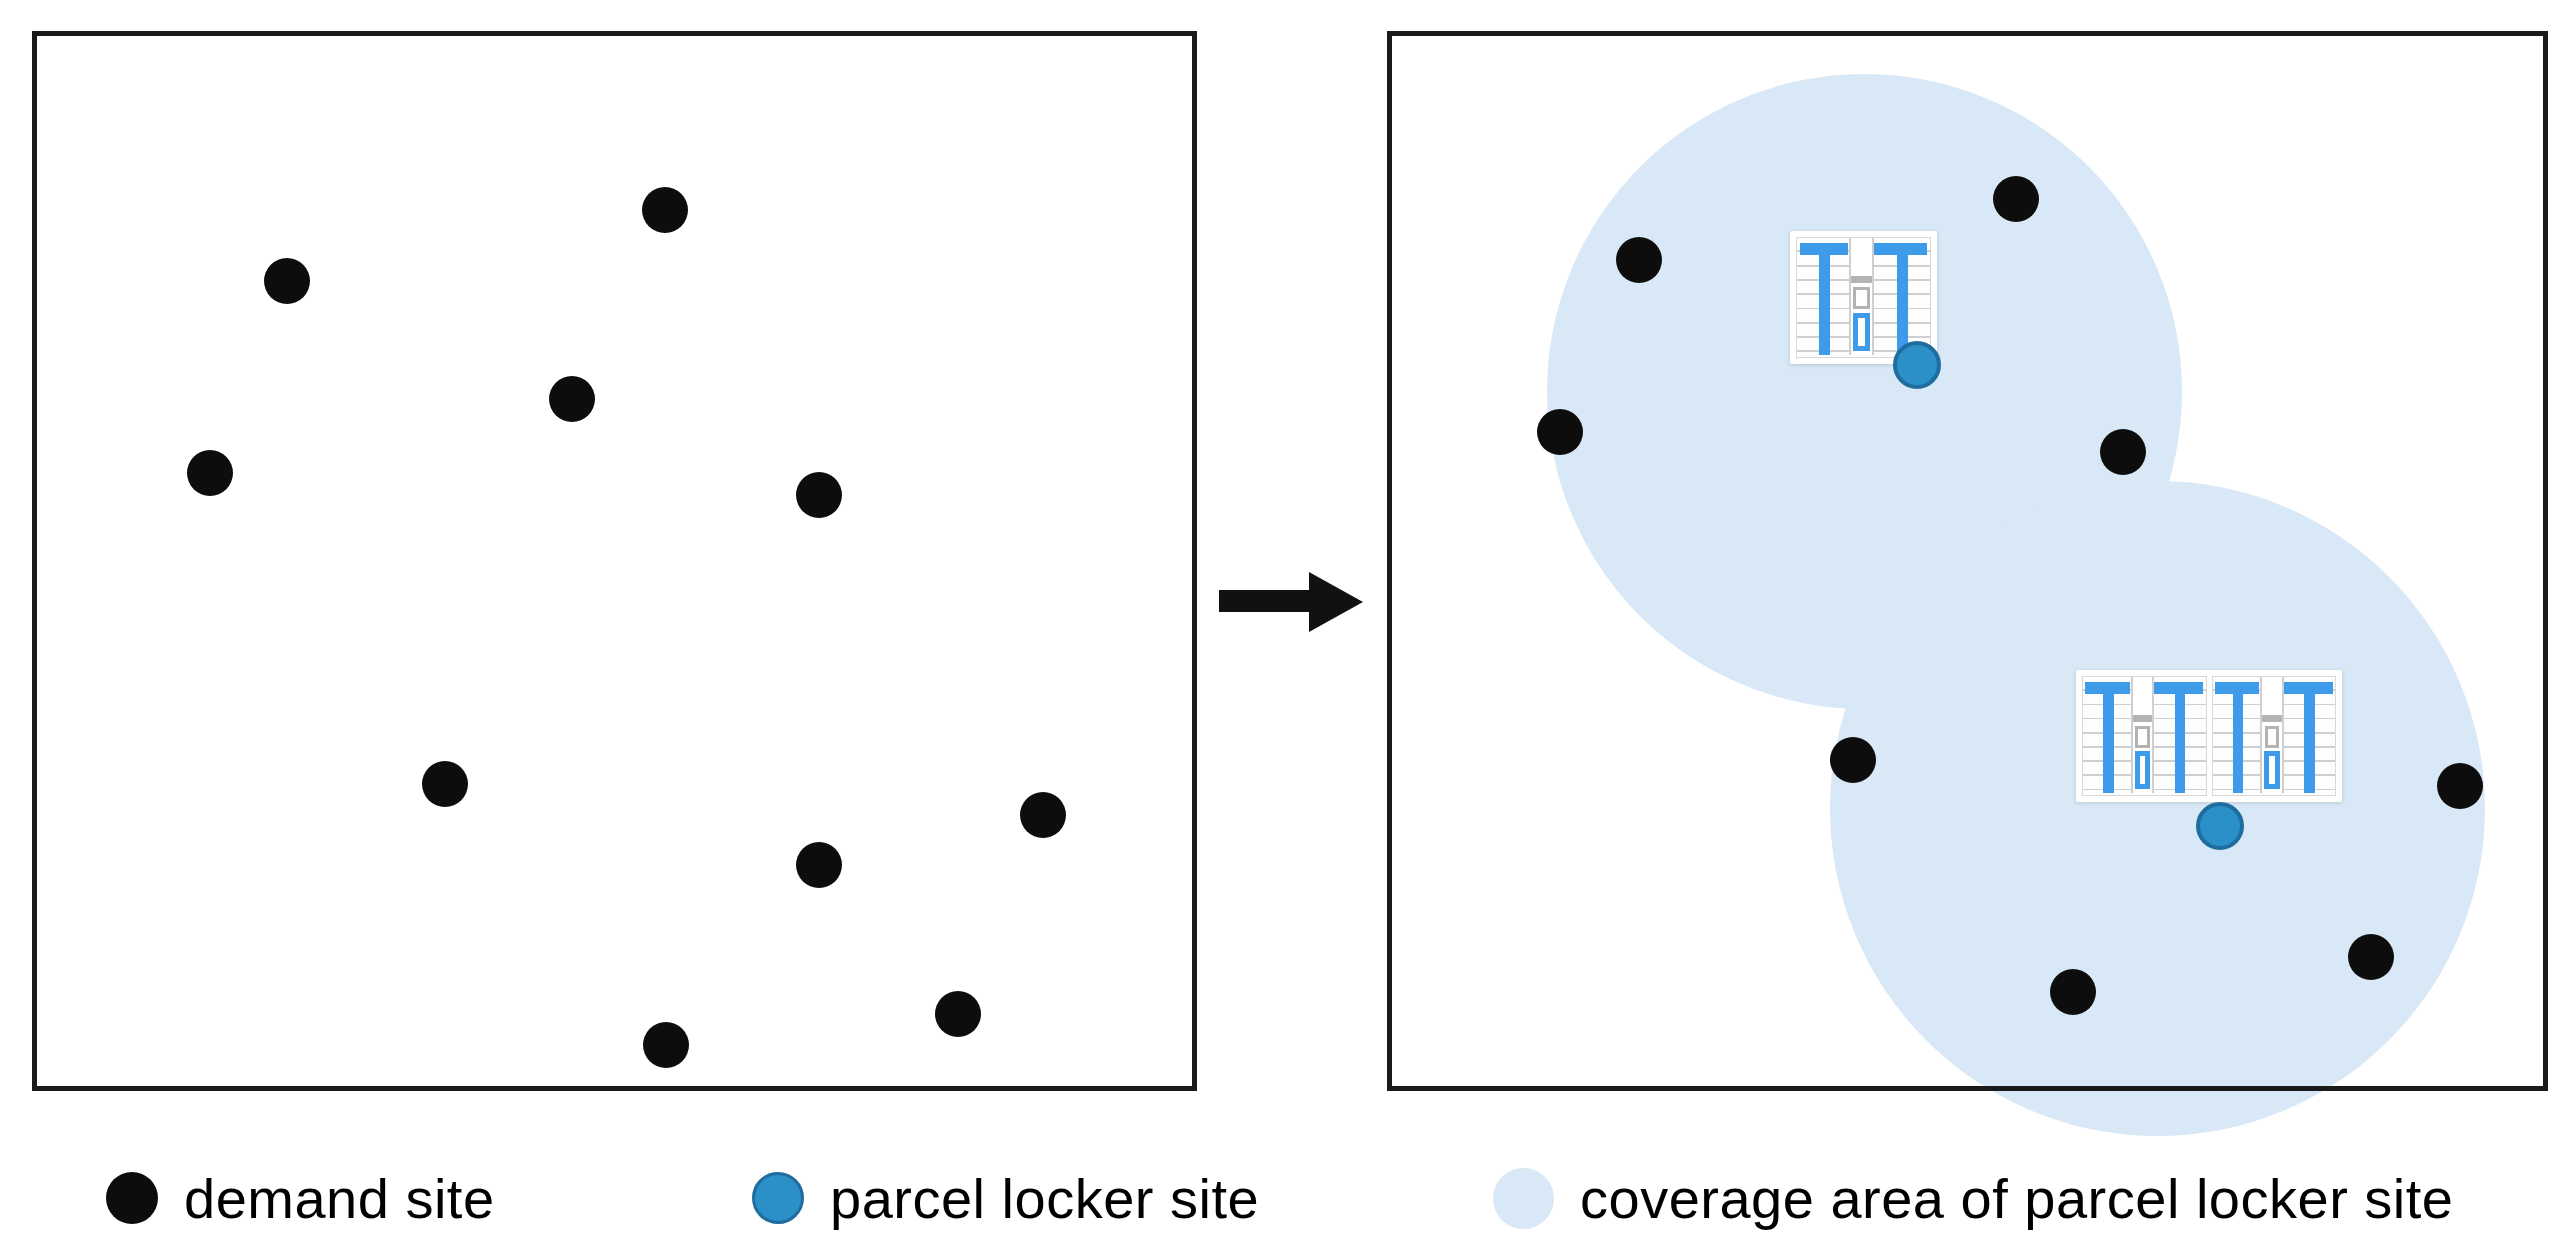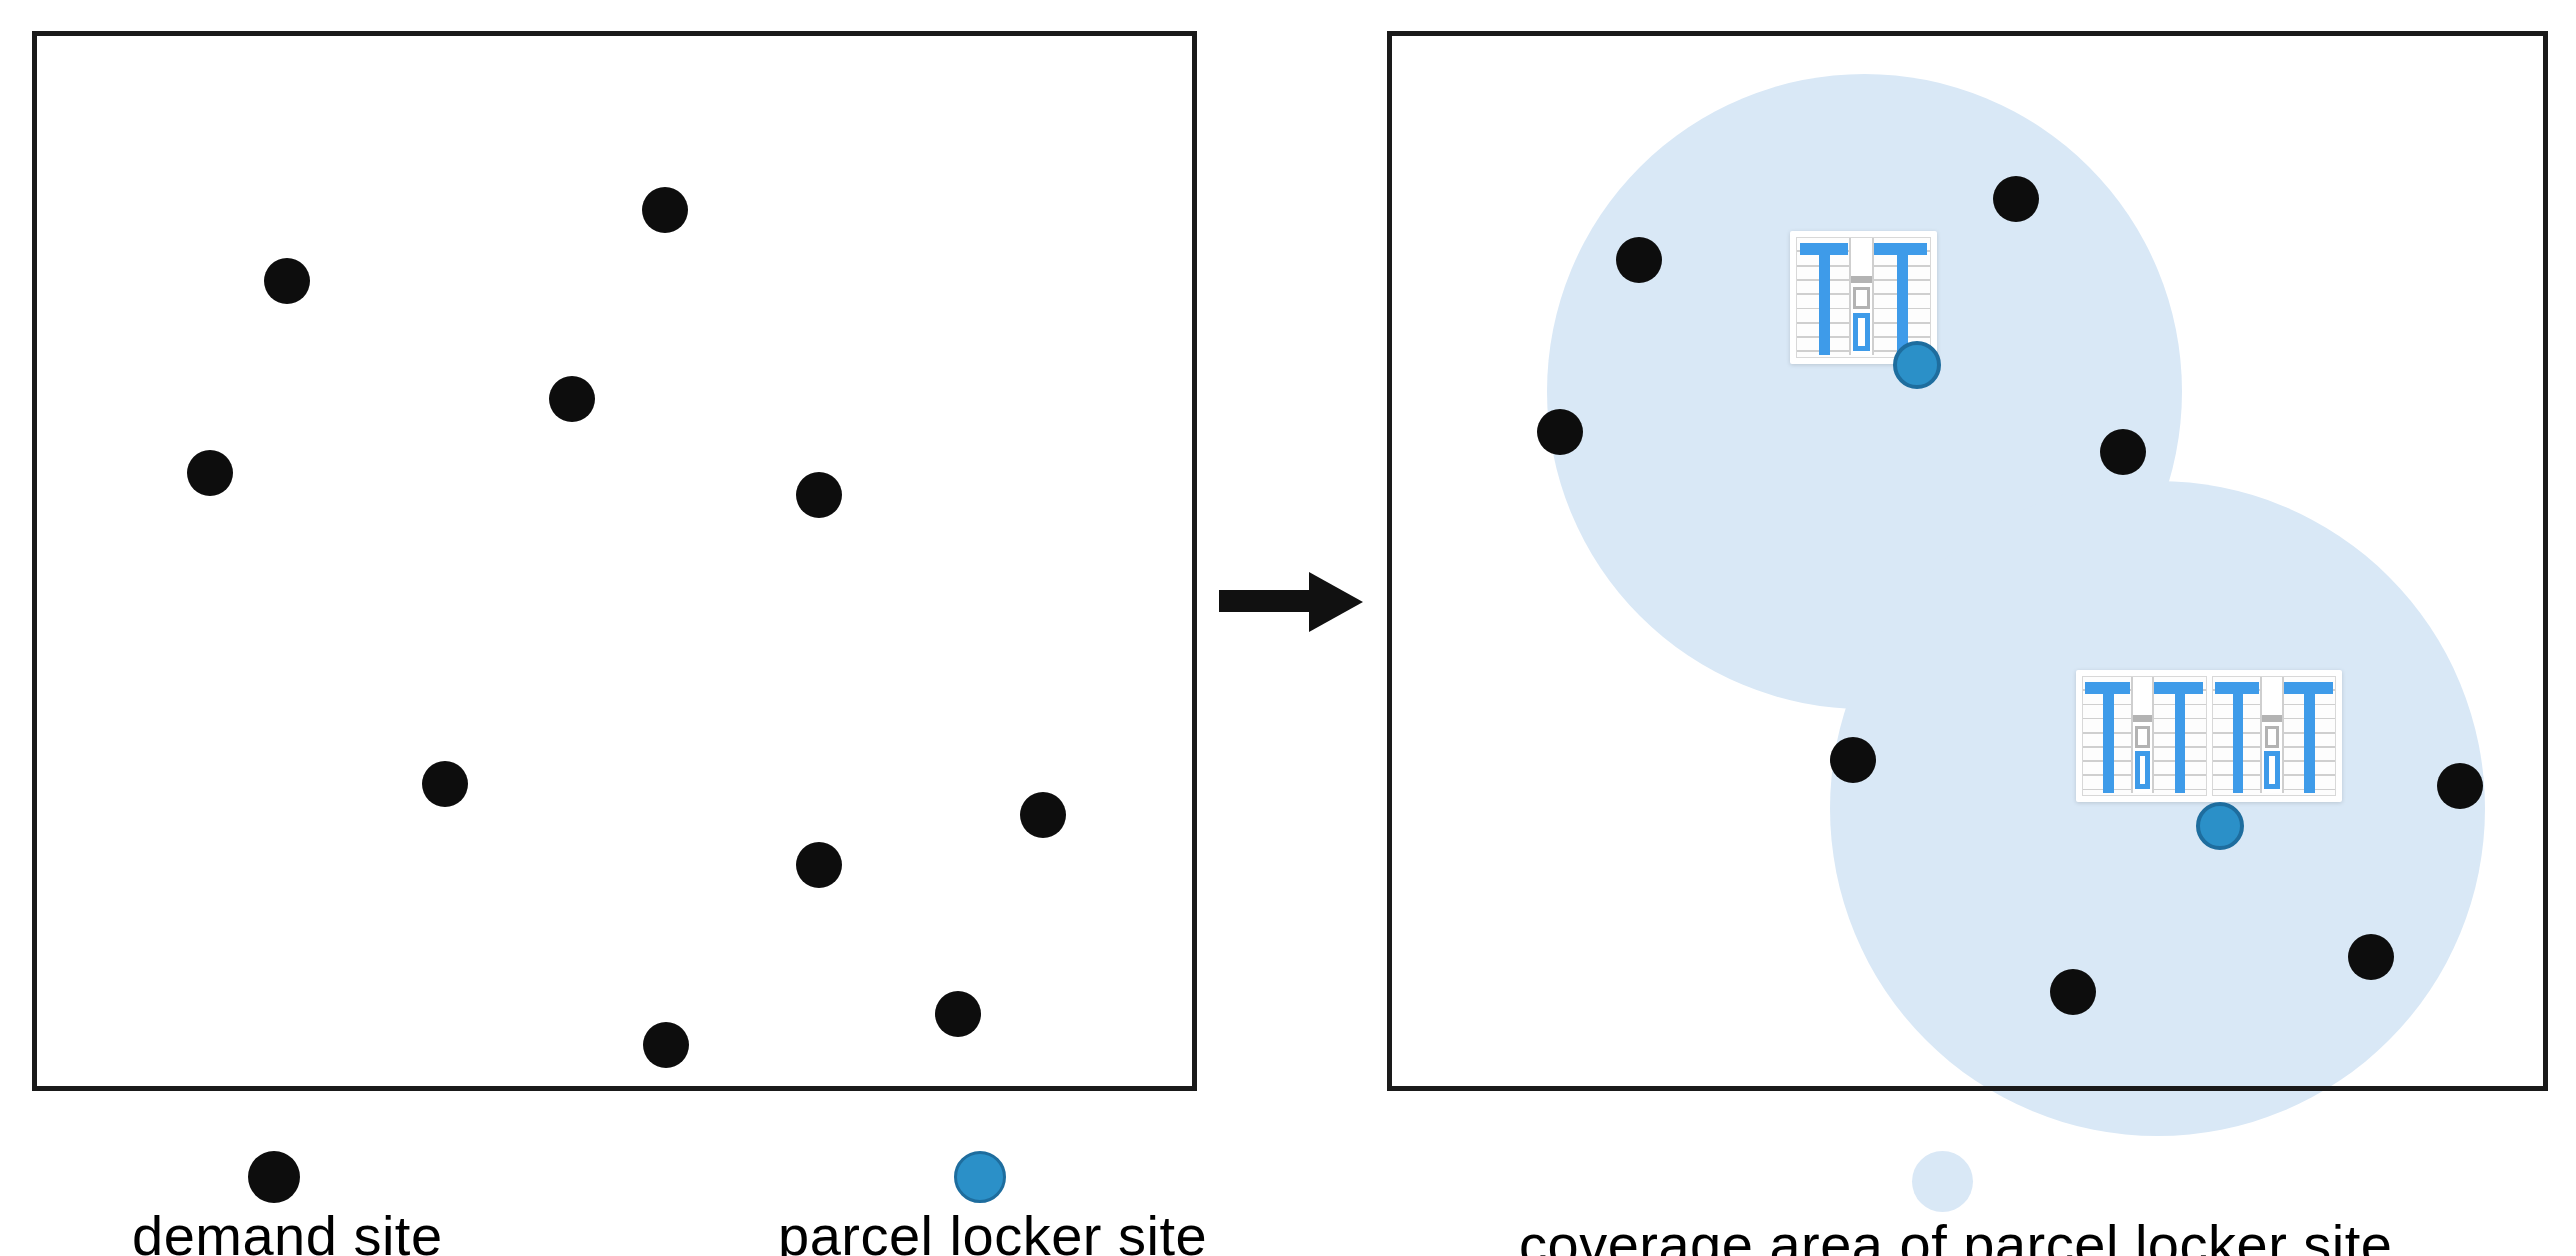--- a/index.html
+++ b/index.html
@@ -40,21 +40,21 @@
            border:5px solid var(--icon-blue);background:#fff;box-sizing:border-box;}
 
   
   .arrow-shaft{position:absolute;background:var(--arrow);z-index:4;}
   .arrow-head{position:absolute;width:0;height:0;z-index:4;
               border-top:30px solid transparent;border-bottom:30px solid transparent;
               border-left:54px solid var(--arrow);}
 
   
   .legend{position:absolute;left:0;top:1151px;width:2576px;height:94px;z-index:5;}
-  .legend-item{position:absolute;top:0;height:94px;display:flex;align-items:center;flex-direction:column;}
+  .legend-item{position:absolute;top:0;height:94px;display:flex;align-items:center;}
   .legend-swatch{display:inline-block;border-radius:50%;flex:0 0 auto;}
   .legend-swatch.demand{width:52px;height:52px;background:var(--demand);}
   .legend-swatch.site{width:52px;height:52px;background:var(--site-fill);
                       border:3px solid var(--site-rim);box-sizing:border-box;}
   .legend-swatch.coverage{width:61px;height:61px;background:var(--coverage);}
   .legend-label{margin-left:26px;font-size:56px;color:#000;letter-spacing:0.5px;
                 white-space:nowrap;}
 </style>
 </head>
 <body>

